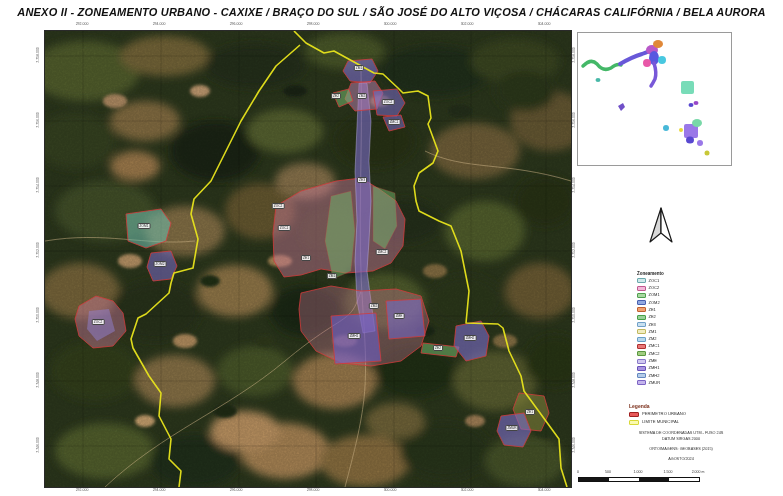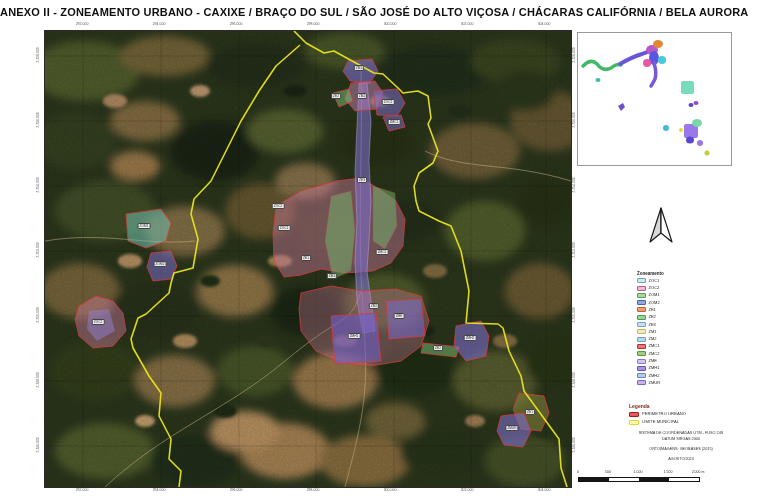--- a/index.html
+++ b/index.html
@@ -1,18 +1,18 @@
 <!DOCTYPE html>
 <html><head>
 <meta charset="utf-8">
 <style>
   html,body{margin:0;padding:0;background:#fff;width:783px;height:496px;overflow:hidden;
     font-family:"Liberation Sans",sans-serif;position:relative;}
-  .title{position:absolute;top:6px;left:0;width:642px;text-align:center;
-    font-size:11px;font-weight:bold;color:#101010;letter-spacing:.2px;white-space:nowrap;}
+  .title{position:absolute;top:6px;left:0;width:783px;text-align:center;
+    font-size:11px;font-weight:bold;color:#101010;letter-spacing:.2px;white-space:nowrap;font-style:italic;}
   #map-frame{position:absolute;left:44px;top:30px;width:526px;height:456px;
     border:1px solid #2a2a2a;overflow:hidden;background:#2e3a1e;}
   #map-frame svg{display:block;}
   #map-overlay{position:absolute;left:44px;top:30px;width:526px;height:456px;pointer-events:none;}
   .tag{position:absolute;transform:translate(-50%,-50%);font-size:3.2px;line-height:1.25;
     background:rgba(255,255,255,.88);border:.5px solid #444;border-radius:1px;
     padding:0 1px;color:#1a1a1a;white-space:nowrap;}
   .coord{position:absolute;font-size:3.5px;color:#555;white-space:nowrap;}
   .coord.h{transform:translateX(-50%);}
   .coord.v{writing-mode:vertical-rl;transform:translateY(-50%) rotate(180deg);}

